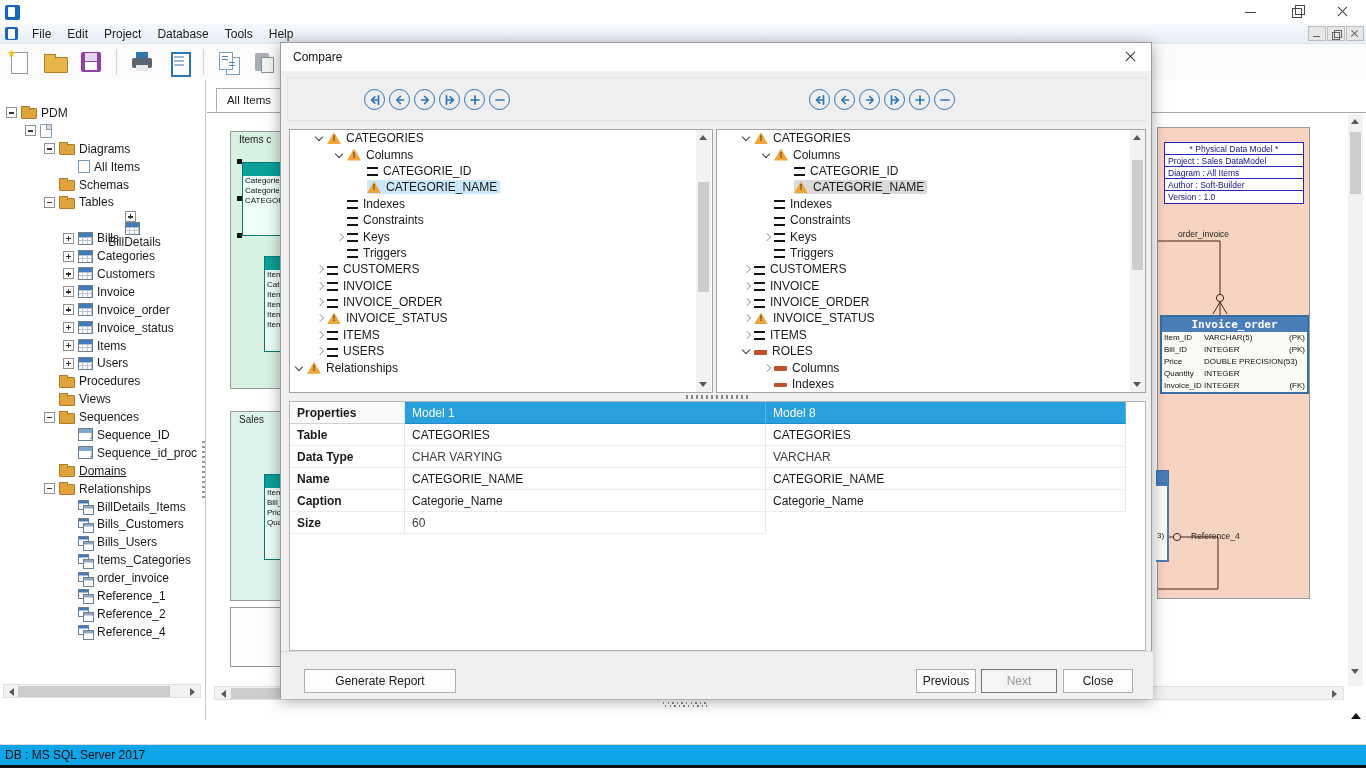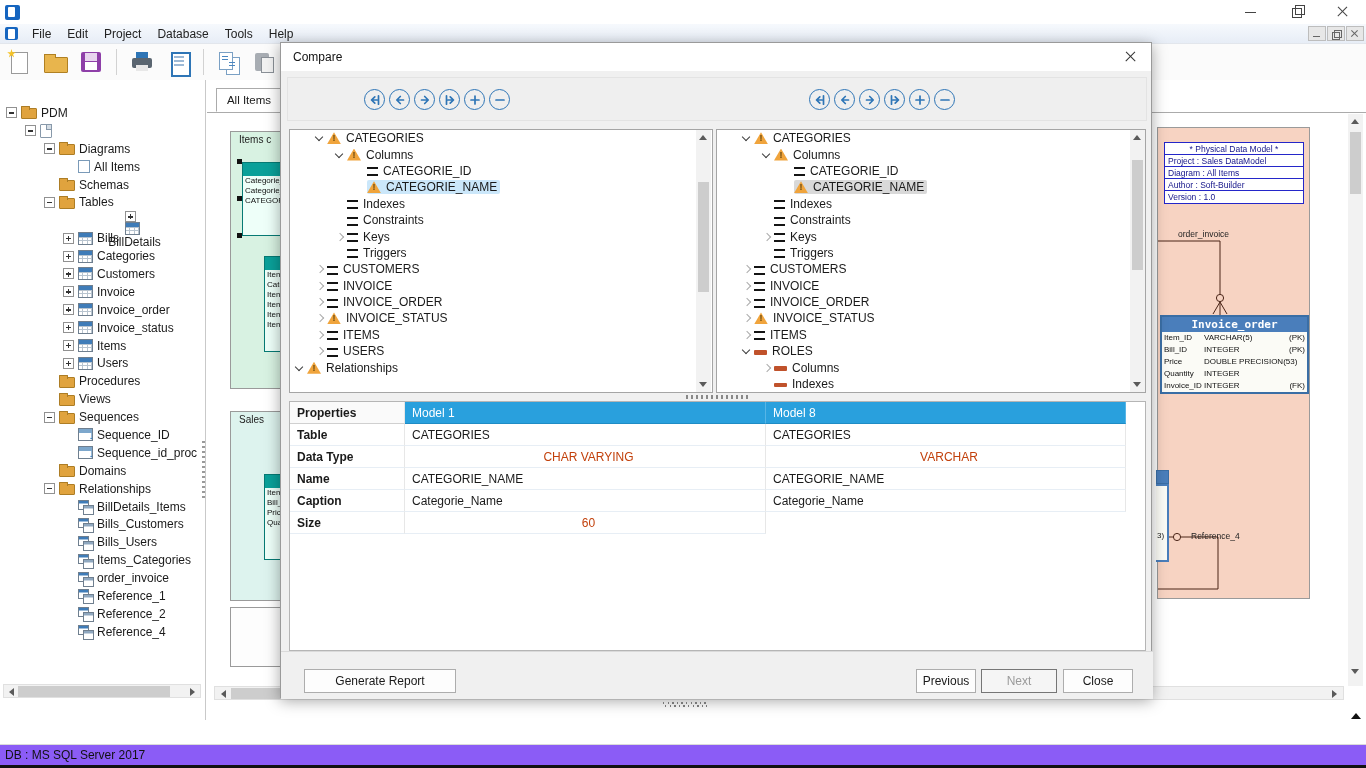--- a/index.html
+++ b/index.html
@@ -149,34 +149,34 @@
   .sel-wrap { display:flex; align-items:center; padding:0 3px 0 0; border-radius:2px; }
   .sel-blue { background:#cbe7fa; }
   .sel-gray { background:#d9d9d9; }
   .splitter-dots { position:absolute; left:405px; top:352px; width:62px; height:4px; background:repeating-linear-gradient(90deg,#888 0 1.5px,transparent 1.5px 5px); }
   .grid-panel { position:absolute; left:8px; top:358px; width:857px; height:250px; background:#fff; border:1px solid #b5b5b5; overflow:hidden; }
   .pgrid { display:grid; grid-template-columns:115px 361px 360px; }
   .pg-cell { height:22px; line-height:22px; padding-left:7px; border-bottom:1px solid #e7eef5; border-right:1px solid #e7e7e7; overflow:hidden; white-space:nowrap; }
   .pg-head-label { background:#fafafa; font-weight:bold; border-bottom:1px solid #d0d0d0; }
   .pg-head-model { background:#29a0dd; color:#fff; border-bottom:1px solid #1f8cc5; border-right:1px solid #57b5e6; }
   .pg-label { font-weight:bold; }
-  .pg-val.red { color:#c2410c;text-align:center; }
+  .pg-val.red { color:#404040; }
   .dlg-bottom { position:absolute; left:0; top:608px; width:872px; height:48px; background:#f0f0f0; border-top:1px solid #dadada; }
   .btn { position:absolute; top:17px; height:24px; background:#fdfdfd; border:1px solid #adadad; font-size:12px; color:#1a1a1a; text-align:center; font-family:"Liberation Sans",sans-serif; }
   .btn-generate { left:23px; width:152px; }
   .btn-previous { left:635px; width:60px; }
   .btn-next { left:700px; width:76px; color:#9a9a9a; border:1px solid #767676; background:#f5f5f5; }
   .btn-close { left:782px; width:70px; }
   .below-dlg-dots { position:absolute; left:663px; top:702px; width:44px; height:5px; background:repeating-linear-gradient(90deg,#777 0 1.5px,transparent 1.5px 4.6px),repeating-linear-gradient(90deg,#777 0 1.5px,transparent 1.5px 4.6px); background-size:100% 2px; background-position:0 0,2px 3px; background-repeat:no-repeat; z-index:30; }
 
   
   .bottom-tabs { position:absolute; left:0; top:720px; width:1366px; height:24px; background:#f0f0f0; border-top:1px solid #bdbdbd; display:flex; align-items:center; padding-left:8px; gap:4px; }
   .btab { padding:2px 10px; font-size:11.5px; color:#222; }
   .btab.active { background:#f6f6f6; border:1px solid #a8a8a8; }
-  .statusbar { position:absolute; left:0; top:744px; width:1366px; height:21px; background:#8b5cf6; border-top:1px solid #dadada; display:flex; align-items:center; padding-left:5px; font-size:12px; color:#111; }
+  .statusbar { position:absolute; left:0; top:744px; width:1366px; height:21px; background:#0ea5e9; border-top:1px solid #dadada; display:flex; align-items:center; padding-left:5px; font-size:12px; color:#111; }
   .black-strip { position:absolute; left:0; top:765px; width:1366px; height:3px; background:#111; }
   .dock-arrow { position:absolute; left:1351px; top:713px; width:0; height:0; border-left:5px solid transparent; border-right:5px solid transparent; border-bottom:6px solid #111; z-index:30; }
 </style>
 </head>
 <body>
 
 <div id="root">
 
   <div class="titlebar">
     <span class="app-ic"></span>
@@ -311,21 +311,21 @@
         <div class="srow" style="padding-left: 61px;">
           <span class="exp none"></span>
           <span class="ic ic-sequence"></span>
           <span class="lbl">Sequence_ID</span>
         </div>
         <div class="srow" style="padding-left: 61px;">
           <span class="exp none"></span>
           <span class="ic ic-sequence"></span>
           <span class="lbl">Sequence_id_proc</span>
         </div>
-        <div class="srow" style="padding-left: 42px;">
+        <div class="srow" style="padding-left: 42px; text-decoration: underline;">
           <span class="exp none"></span>
           <span class="ic ic-folder"></span>
           <span class="lbl">Domains</span>
         </div>
         <div class="srow" style="padding-left: 42px;">
           <span class="exp minus"></span>
           <span class="ic ic-folder"></span>
           <span class="lbl">Relationships</span>
         </div>
         <div class="srow" style="padding-left: 61px;">

